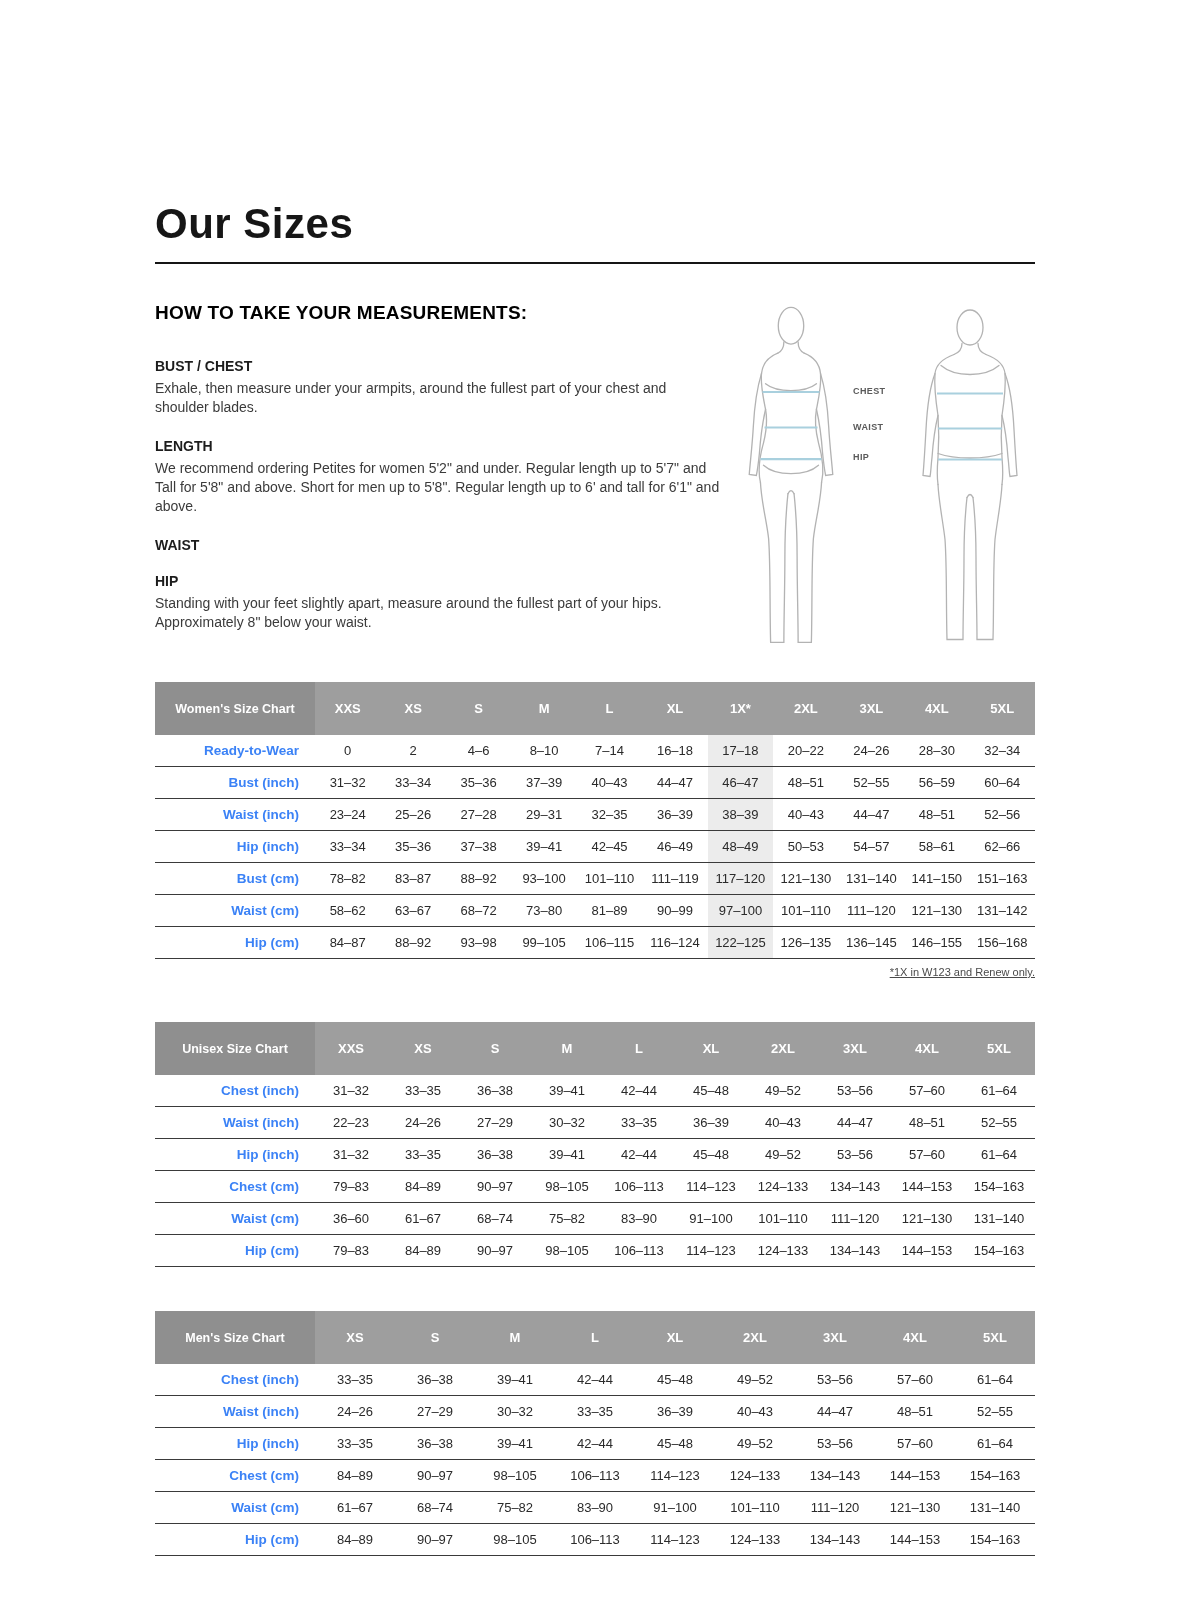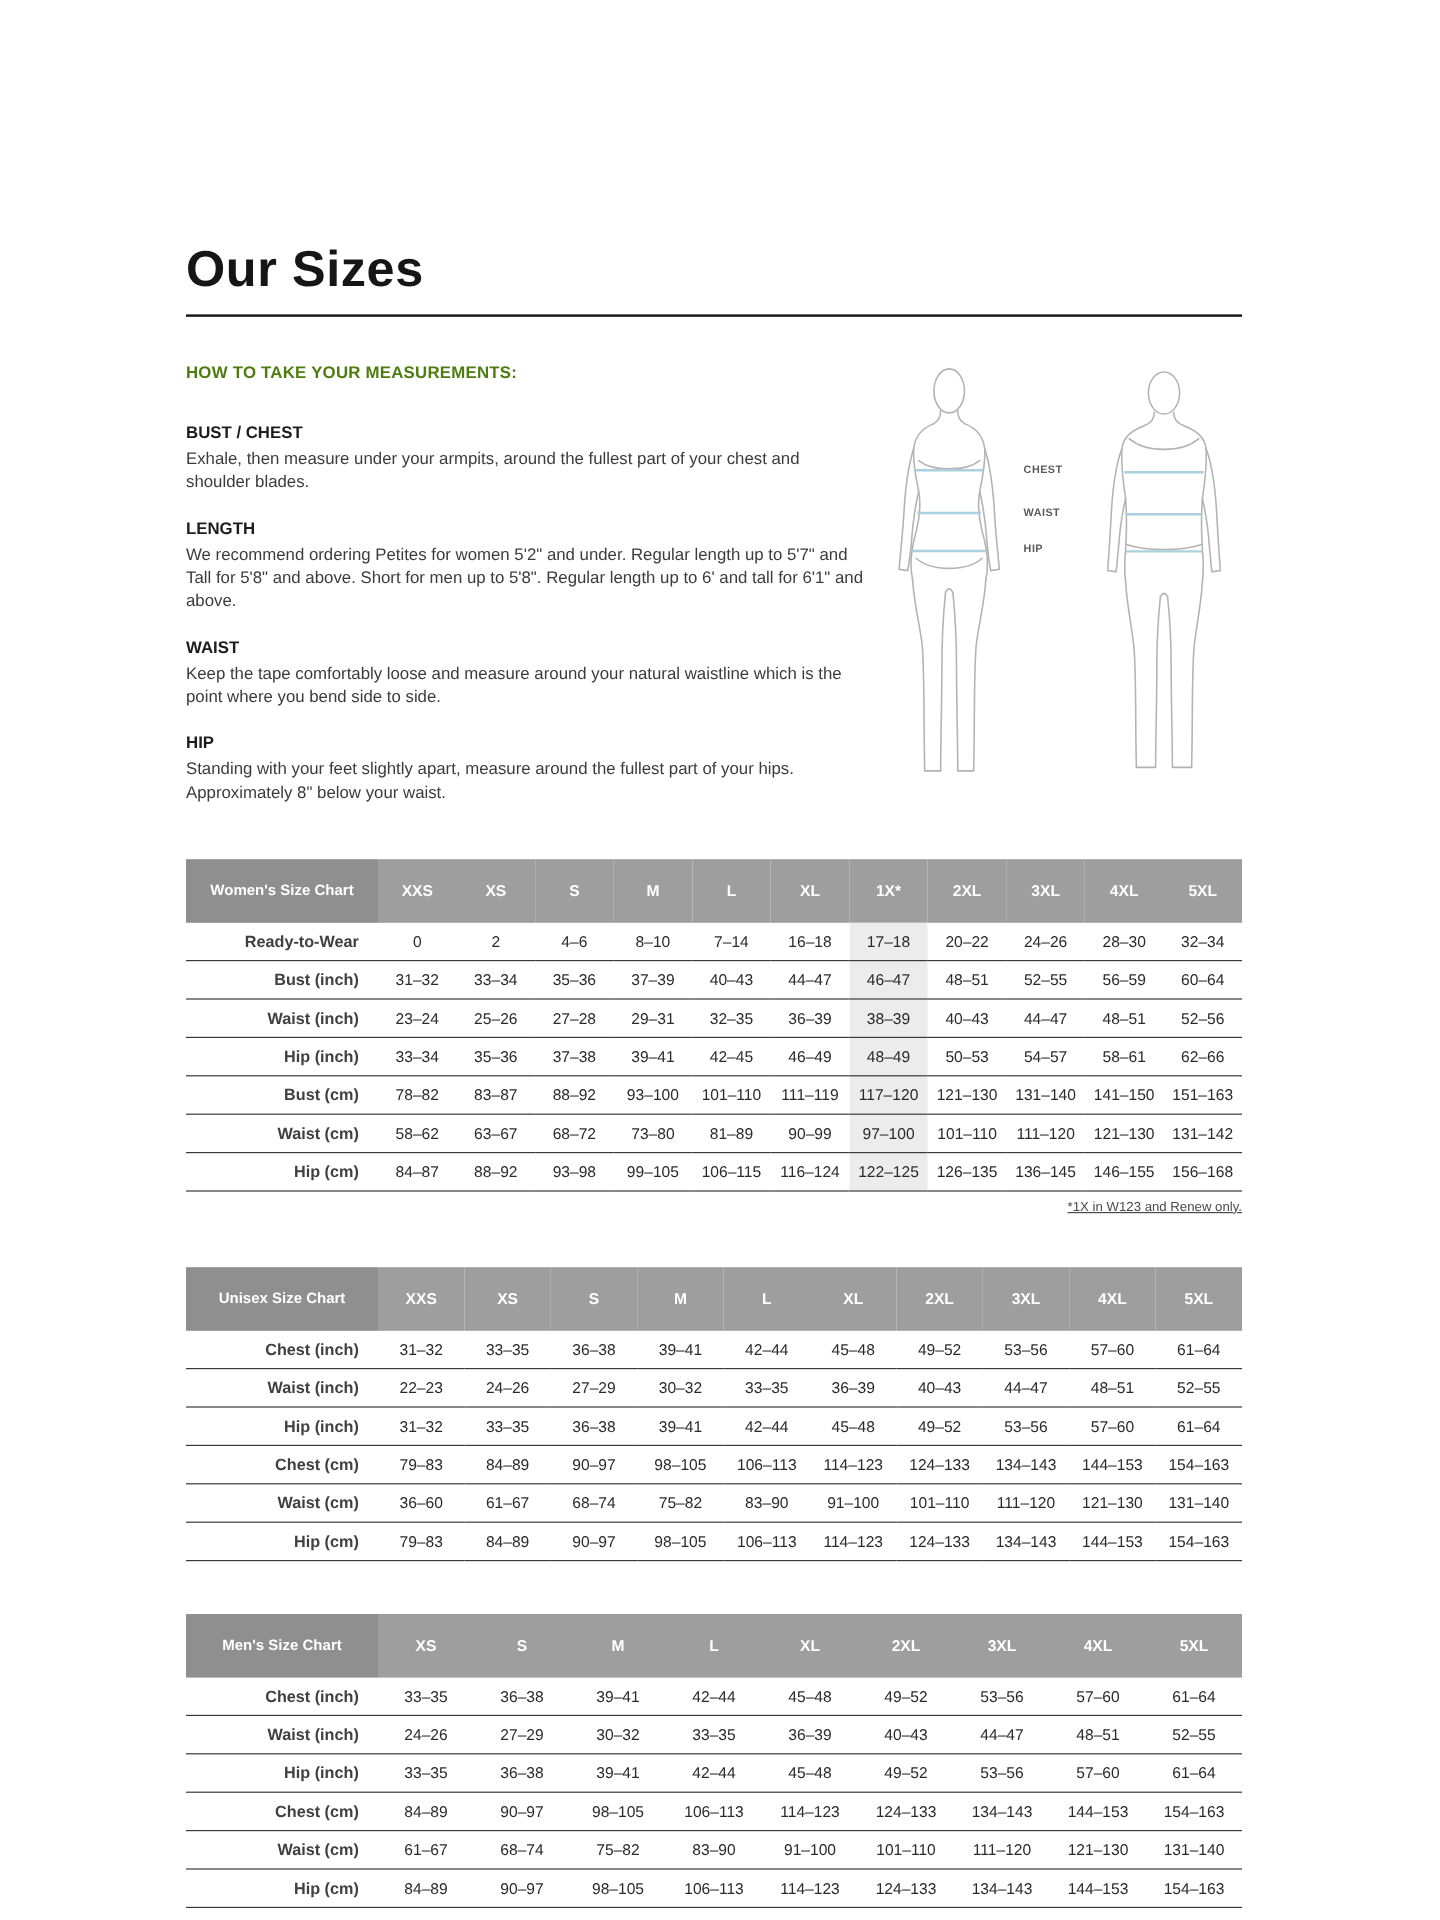--- a/index.html
+++ b/index.html
@@ -8,21 +8,21 @@
     width:1200px; height:1600px; overflow:hidden;
     font-family:"Liberation Sans", sans-serif; color:#222;
   }
   .page { padding:200px 165px 0 155px;border-radius:15px; }
 
   h1.title { margin:0; font-size:42px; font-weight:800; letter-spacing:.5px; color:#161616; }
   .title-rule { border:none; border-top:2.5px solid #151515; margin:14px 0 38px 0; }
 
   .top-area { display:flex; justify-content:space-between; align-items:flex-start; }
   .measurements { width:565px; }
-  .how-to { font-size:14px; font-weight:700; margin:0 0 34px 0; color:#4d7c0f; letter-spacing:.2px; }
+  .how-to { font-size:19px; font-weight:700; margin:0 0 34px 0; color:#000000; letter-spacing:.2px; }
   .m-section { margin-bottom:20px; }
   .m-section h3 { font-size:14px; font-weight:700; margin:0 0 5px 0; color:#1c1c1c; }
   .m-section p { font-size:14px; margin:0; line-height:1.38; color:#3b3b3b; }
 
   .figures { position:relative; width:300px; height:352px; display:flex; justify-content:space-between; margin-top:2px; }
   .figures svg { display:block; }
   .fig-labels { position:absolute; left:118px; width:64px; top:0; height:100%; }
   .fig-labels span { position:absolute; left:0; font-size:9px; font-weight:700; color:#5a5a5a; letter-spacing:.4px; }
   .fig-labels span:nth-child(1){ top:82px; }
   .fig-labels span:nth-child(2){ top:118px; }
@@ -33,21 +33,21 @@
   .charts { margin-top:26px; }
   .chart { margin-bottom:44px; }
   table { width:100%; border-collapse:collapse; table-layout:fixed; }
   thead th {
     background:#9e9e9e; color:#fff; font-weight:700; font-size:13px;
     padding:19px 3px; text-align:center; border:none;
   }
   thead th.title-cell { background:#8f8f8f; font-size:12.5px; text-align:center; }
   tbody tr { border-bottom:1.6px solid #3a3a3a; }
   tbody th {
-    text-align:right; font-size:13.5px; font-weight:700; color:#404040;
+    text-align:right; font-size:13.5px; font-weight:700; color:#3b82f6;
     padding:8px 16px 8px 2px; white-space:nowrap;
   }
   tbody td { text-align:center; font-size:13px; color:#2a2a2a; padding:8px 2px; }
   tbody td.hl { background:#ececec; }
   .footnote { text-align:right; font-size:11px; color:#4a4a4a; margin-top:7px;text-decoration:underline; }
 </style>
 </head>
 <body>
 
 <div class="page">
@@ -62,21 +62,20 @@
       <div class="m-section">
         <h3>BUST / CHEST</h3>
         <p>Exhale, then measure under your armpits, around the fullest part of your chest and shoulder blades.</p>
       </div>
       <div class="m-section">
         <h3>LENGTH</h3>
         <p>We recommend ordering Petites for women 5'2" and under. Regular length up to 5'7" and Tall for 5'8" and above. Short for men up to 5'8". Regular length up to 6' and tall for 6'1" and above.</p>
       </div>
       <div class="m-section">
         <h3>WAIST</h3>
-        <p>Keep the tape comfortably loose and measure around your natural waistline which is the point where you bend side to side.</p>
       </div>
       <div class="m-section">
         <h3>HIP</h3>
         <p>Standing with your feet slightly apart, measure around the fullest part of your hips. Approximately 8" below your waist.</p>
       </div>
     </div>
 
     <div class="figures">
 
       <svg width="112" height="352" viewBox="0 0 110 345">

